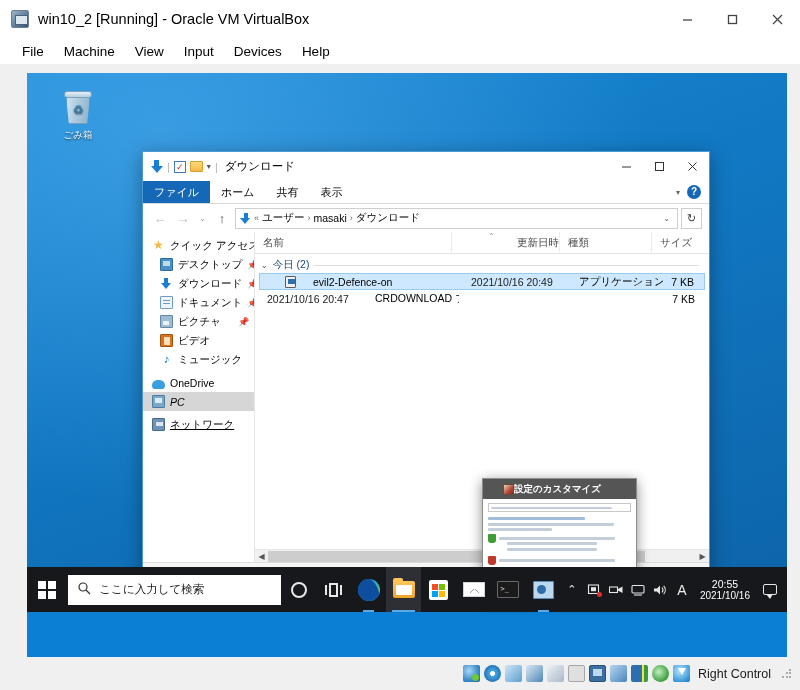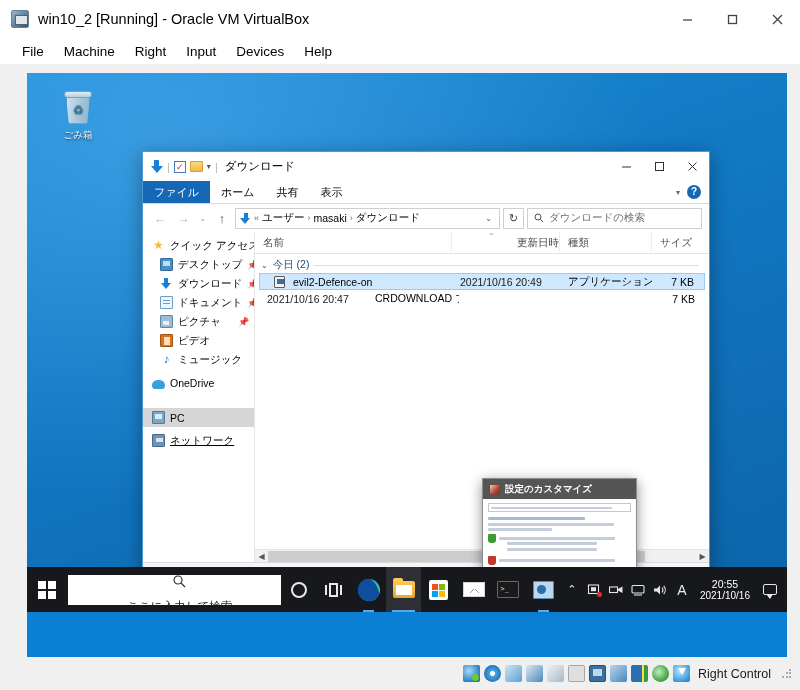--- a/index.html
+++ b/index.html
@@ -277,21 +277,21 @@
     padding-left: 6px; font-size: 10.5px; color: #1a4a78;
   }
   .group-row .chev { font-size: 8px; color: #4a4a4a; }
   .group-row .gline { flex: 1; height: 1px; background: #dfdfdf; margin-right: 10px; }
   .file-row {
     height: 17px; display: flex; align-items: center; font-size: 10.5px; color: #000;
     margin: 0 4px;
   }
   .file-row.selected { background: #cde8ff; border: 1px solid #9acbf0; }
   .file-row .cell { padding-left: 8px; white-space: nowrap; overflow: hidden; }
-  .file-row .cell.name { width: 192px; display: flex; align-items: center; gap: 8px; padding-left: 14px; }
+  .file-row .cell.name { width: 192px; display: flex; align-items: center; gap: 17px; padding-left: 14px; margin-left: 11px; }
   .file-row .cell.date { width: 108px; color: #1a1a1a; }
   .file-row .cell.type { width: 92px; }
   .file-row .cell.size { flex: 1; text-align: right; padding-right: 10px; }
   .fi { width: 11px; height: 12px; flex: none; position: relative; }
   .fi.app { background: #f2f2f2; border: 1px solid #5a5a5a; border-radius: 1px; }
   .fi.app::after {
     content: ""; position: absolute; left: 1.5px; top: 2px; width: 7px; height: 5px;
     background: #2f6fae;
   }
   .fi.blank { background: #fff; border: 1px solid #b4b4b4; border-radius: 1px; }
@@ -329,21 +329,21 @@
 
   
   .popup {
     position: absolute; left: 455px; top: 405px; width: 155px; height: 122px;
     background: #f0f0f0; border: 1px solid #8d8d8d;
     box-shadow: 0 3px 12px rgba(0,0,0,.45);
     display: flex; flex-direction: column;
   }
   .popup-title {
     height: 20px; background: #555555; display: flex; align-items: center;
-    gap: 5px; padding-left: 6px; flex: none;
+    padding-left: 20px; flex: none;
   }
   .popup-title .ico {
     width: 11px; height: 11px;
     background: linear-gradient(135deg,#e8d5b0,#b8483a 60%,#7d2b20);
     border: 1px solid #6a4a3a; border-radius: 1px;
   }
   .popup-title .txt { font-size: 9.5px; color: #fff; font-weight: bold; white-space: nowrap; }
   .popup-body { flex: 1; background: #ffffff; padding: 4px 5px; overflow: hidden; position: relative; }
   .pp-addr {
     height: 9px; border: 1px solid #c8c8c8; background: #fff; margin-bottom: 5px;
@@ -376,21 +376,21 @@
   .start-btn {
     width: 45px; height: 45px; display: flex; align-items: center; justify-content: center;
   }
   .win-logo {
     width: 18px; height: 18px; display: grid; gap: 2px;
     grid-template-columns: 1fr 1fr; grid-template-rows: 1fr 1fr;
   }
   .win-logo i { background: #ffffff; display: block; }
   .tb-search {
     width: 242px; height: 30px; background: #ffffff; display: flex; align-items: center;
-    gap: 8px; padding-left: 10px; margin-left: 2px; flex-direction: column;
+    gap: 8px; padding-left: 10px; margin-left: 2px;
   }
   .tb-search .mag { color: #3a3a3a; font-size: 13px; }
   .tb-search .ph { font-size: 11.5px; color: #1a1a1a; }
   .tb-btn {
     width: 40px; height: 45px; display: flex; align-items: center; justify-content: center;
     position: relative;
   }
   .tb-btn.active { background: #2d2f35; }
   .tb-btn.active::after {
     content: ""; position: absolute; bottom: 0; left: 6px; right: 6px; height: 2.5px; background: #5ba8e8;
@@ -543,21 +543,21 @@
               <line x1="3" y1="3" x2="12" y2="12" stroke="#444" stroke-width="1.3"></line>
               <line x1="12" y1="3" x2="3" y2="12" stroke="#444" stroke-width="1.3"></line>
             </svg>
       </div>
     </div>
   </div>
 
   <div class="vbox-menubar">
     <div class="vbox-menu-item">File</div>
     <div class="vbox-menu-item">Machine</div>
-    <div class="vbox-menu-item">Right</div>
+    <div class="vbox-menu-item">View</div>
     <div class="vbox-menu-item">Input</div>
     <div class="vbox-menu-item">Devices</div>
     <div class="vbox-menu-item">Help</div>
   </div>
 
   <div class="vm-screen">
     <div class="vm-desktop">
 
       <div class="desk-icon" style="left:14px; top:12px;">
         <div class="glyph">
@@ -623,29 +623,20 @@
             <span class="crumb-ico"></span>
             <span class="crumb-sep">«</span>
             <span class="crumb-txt">ユーザー</span>
             <span class="crumb-sep">›</span>
             <span class="crumb-txt">masaki</span>
             <span class="crumb-sep">›</span>
             <span class="crumb-txt">ダウンロード</span>
             <span class="crumb-dd">⌄</span>
           </div>
           <div class="refresh-btn">↻</div>
-          <div class="search-box">
-            <span class="mag">
-              <svg width="10" height="10" viewBox="0 0 10 10">
-                    <circle cx="4" cy="4" r="3" fill="none" stroke="#555" stroke-width="1"></circle>
-                    <line x1="6.2" y1="6.2" x2="9" y2="9" stroke="#555" stroke-width="1"></line>
-                  </svg>
-            </span>
-            <span class="ph">ダウンロードの検索</span>
-          </div>
         </div>
 
         <div class="exp-body">
 
           <div class="exp-nav">
             <div class="nav-item">
               <span class="ni star">★</span>
               <span>クイック アクセス</span>
             </div>
             <div class="nav-item indent">
@@ -673,21 +664,21 @@
               <span>ビデオ</span>
             </div>
             <div class="nav-item indent">
               <span class="ni music">♪</span>
               <span>ミュージック</span>
             </div>
             <div class="nav-item" style="margin-top:4px;">
               <span class="ni cloud"></span>
               <span>OneDrive</span>
             </div>
-            <div class="nav-item selected" style="margin-top:16px;">
+            <div class="nav-item selected" style="margin-top:0;font-style:italic;">
               <span class="ni pc"></span>
               <span>PC</span>
             </div>
             <div class="nav-item" style="margin-top:4px;text-decoration:underline;">
               <span class="ni net"></span>
               <span>ネットワーク</span>
             </div>
           </div>
 
           <div class="exp-main">

